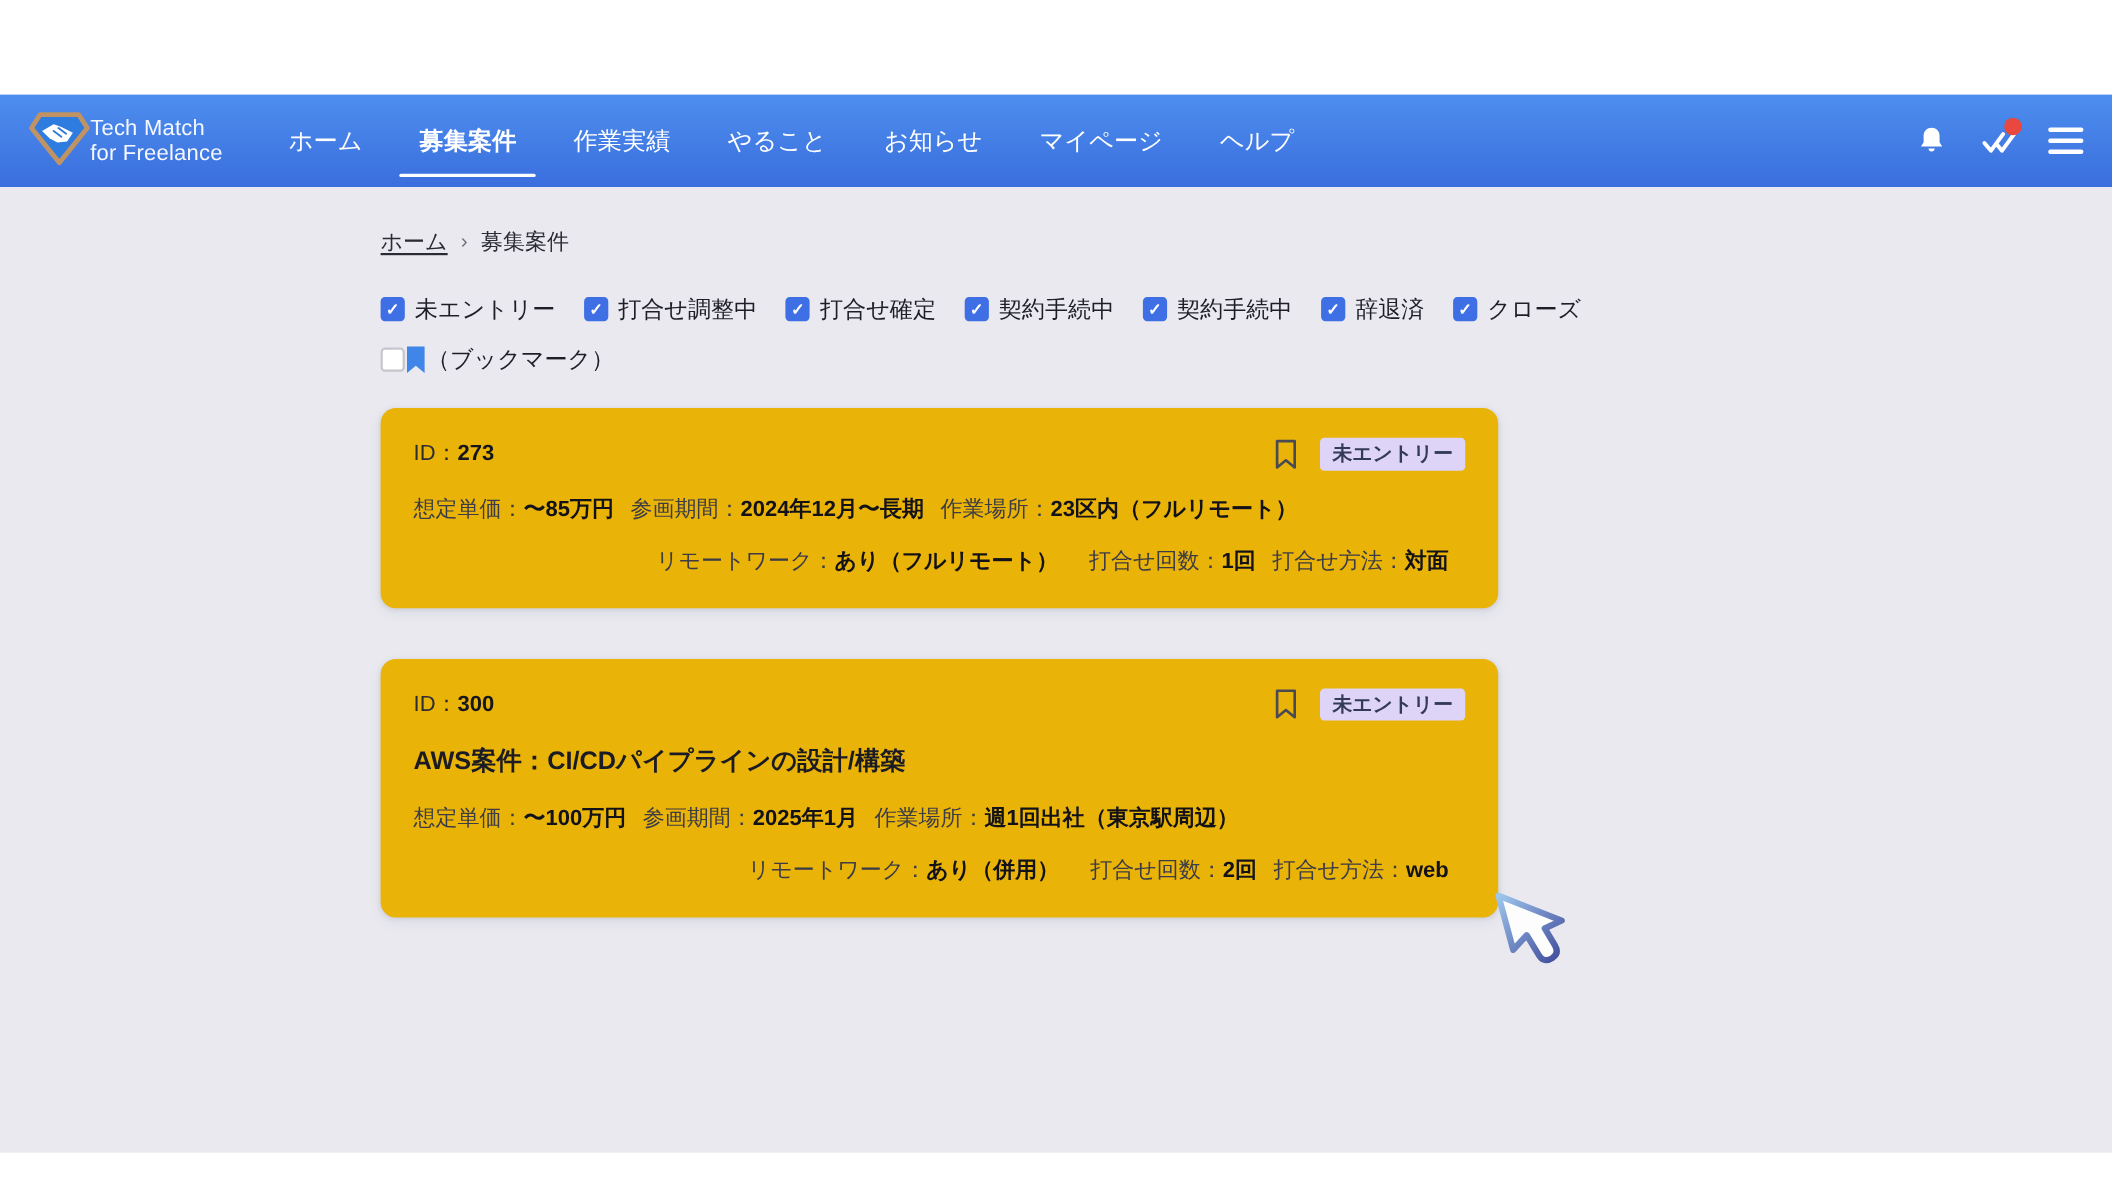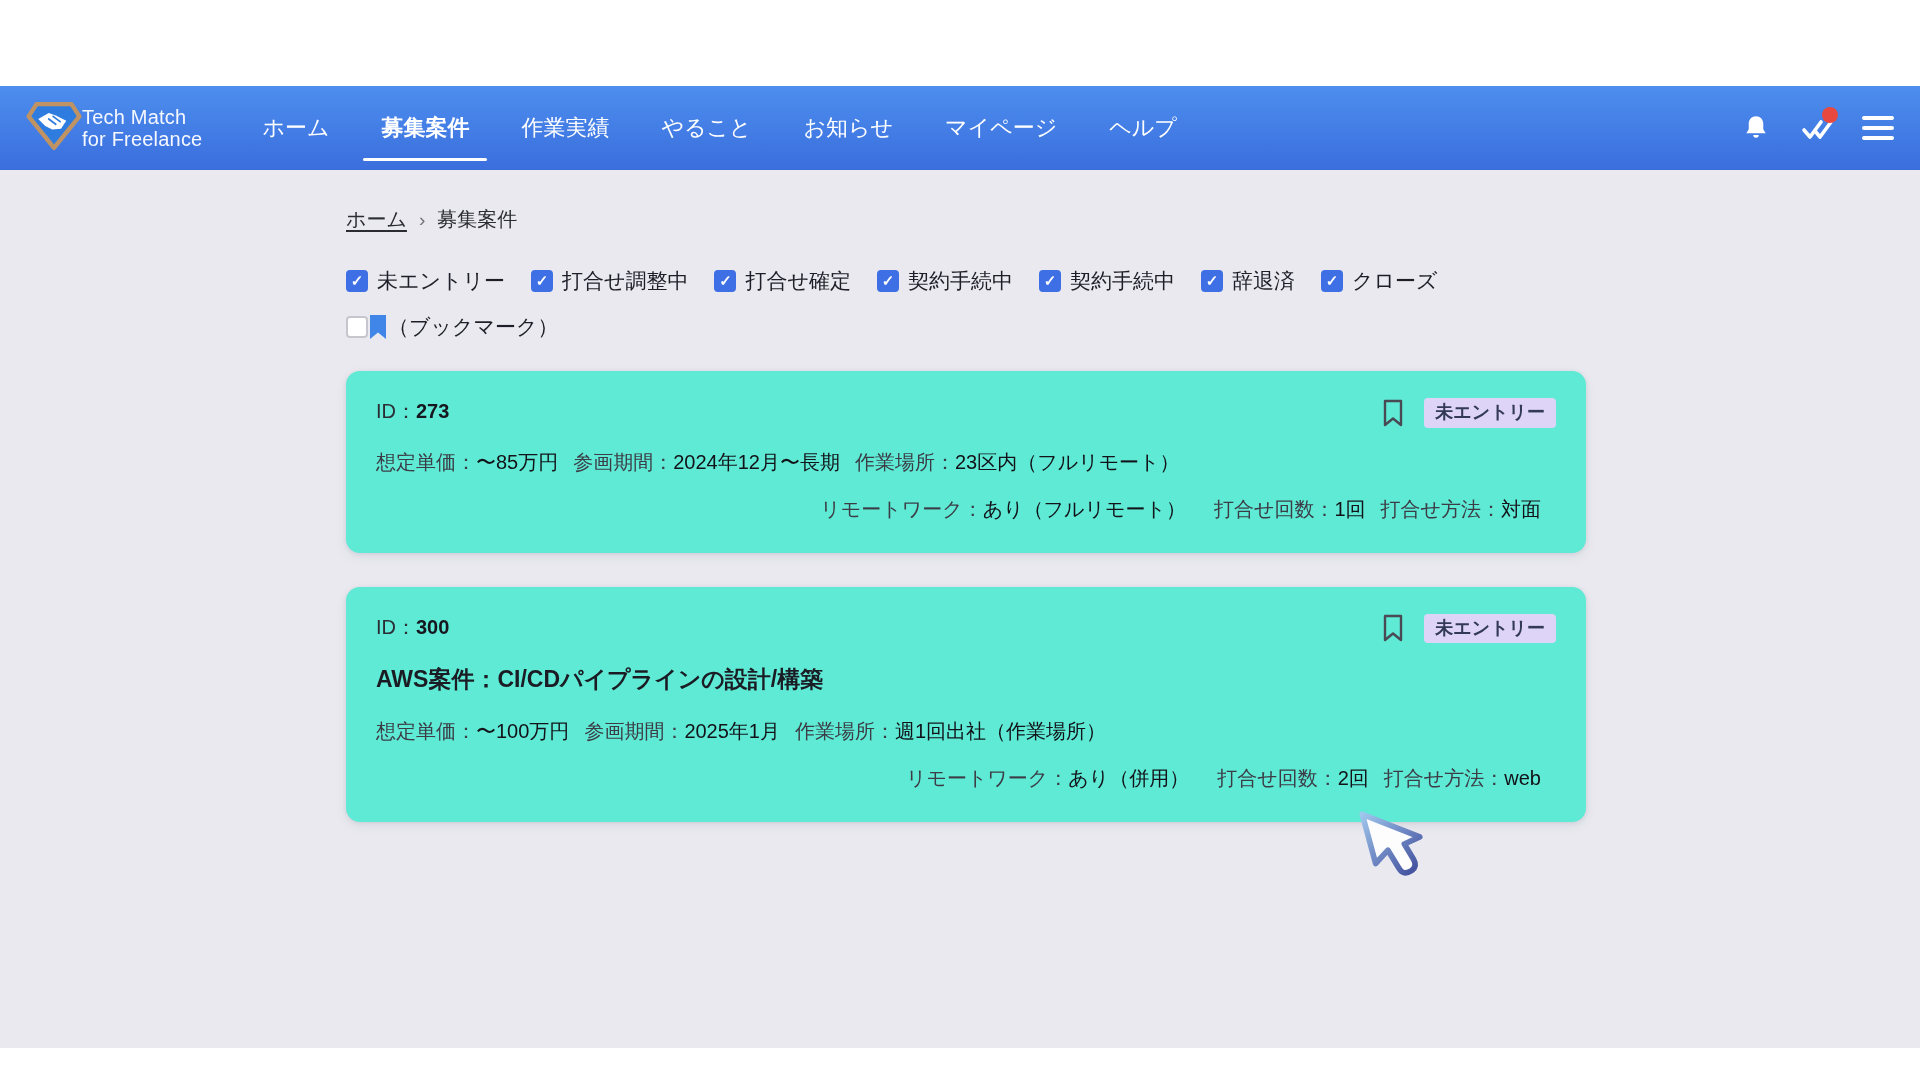--- a/index.html
+++ b/index.html
@@ -44,39 +44,39 @@
   .cb {
     width:22px; height:22px; border-radius:4px; background:#ffffff;
     border:2px solid #c6c6ce; display:inline-flex; align-items:center; justify-content:center;
     font-size:15px; font-weight:bold; color:transparent; flex:0 0 auto;
   }
   .cb.checked { background:#3f6fe4; border-color:#3f6fe4; color:#ffffff; }
   .bookmark-row { display:flex; align-items:center; gap:0; margin-bottom:30px; font-size:21px; color:#1e1e28; }
 
   
   .card {
-    width:1240px; background:#5eead4; border-radius:14px;
+    width:1016px; background:#eab308; border-radius:14px;
     box-shadow:0 1px 4px rgba(40,40,80,.10), 0 4px 14px rgba(40,40,80,.06);
-    padding:27px 30px 30px; margin-bottom:34px;
+    padding:27px 30px 30px; margin-bottom:46px;
   }
   .card-head { display:flex; align-items:flex-start; justify-content:space-between; margin-bottom:21px; }
   .card-id { font-size:20px; color:#2c2c34; }
   .card-id b { font-weight:bold; color:#16161e; }
   .card-head-right { display:flex; align-items:center; gap:20px; }
   .badge {
     background:#ded4f7; color:#333a55; font-size:18px; font-weight:600;
     padding:4px 11px; border-radius:4px; line-height:1.2; white-space:nowrap;
   }
   .card-title { font-size:23px; font-weight:bold; color:#1b1b24; margin-bottom:23px; cursor:pointer; }
   .detail-row { display:flex; align-items:baseline; margin-bottom:20px; font-size:20px; flex-wrap:nowrap; }
   .detail-row:last-child { margin-bottom:0;justify-content:flex-end; }
   .pair { margin-right:15px; white-space:nowrap; }
   .pair.wide { margin-right:28px; }
   .lbl { color:#3c3c46; }
-  .val { font-weight:normal; color:#121218; }
+  .val { font-weight:bold; color:#121218; }
 
   .bottom-band { height:32px; background:#ffffff; }
 
   
   .cursor { position:absolute; left:1352px; top:804px; pointer-events:none; }
 </style>
 </head>
 <body>
 
 <div class="top-band"></div>
@@ -214,21 +214,21 @@
               <path d="M3 2 H19 V26 L11 19.5 L3 26 Z" fill="none" stroke="#4a4a55" stroke-width="2.4" stroke-linejoin="round"></path>
             </svg>
         </span>
         <span class="badge">未エントリー</span>
       </div>
     </div>
     <div class="card-title">AWS案件：CI/CDパイプラインの設計/構築</div>
     <div class="detail-row">
       <span class="pair"><span class="lbl">想定単価：</span><span class="val">〜100万円</span></span>
       <span class="pair"><span class="lbl">参画期間：</span><span class="val">2025年1月</span></span>
-      <span class="pair"><span class="lbl">作業場所：</span><span class="val">週1回出社（作業場所）</span></span>
+      <span class="pair"><span class="lbl">作業場所：</span><span class="val">週1回出社（東京駅周辺）</span></span>
     </div>
     <div class="detail-row">
       <span class="pair wide"><span class="lbl">リモートワーク：</span><span class="val">あり（併用）</span></span>
       <span class="pair"><span class="lbl">打合せ回数：</span><span class="val">2回</span></span>
       <span class="pair"><span class="lbl">打合せ方法：</span><span class="val">web</span></span>
     </div>
   </div>
 
 </main>
 

